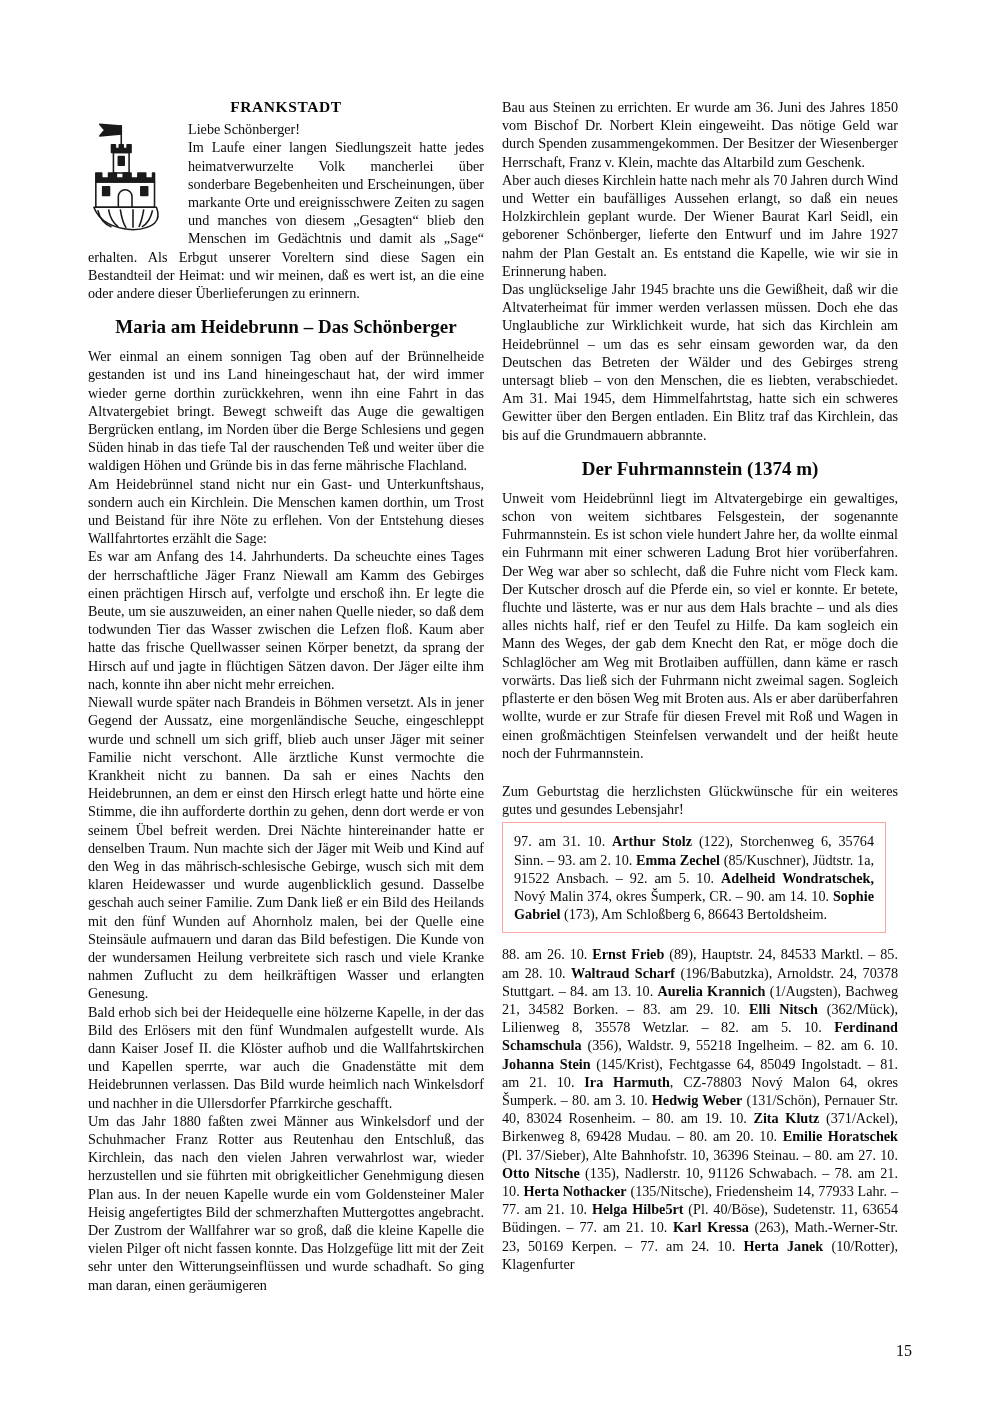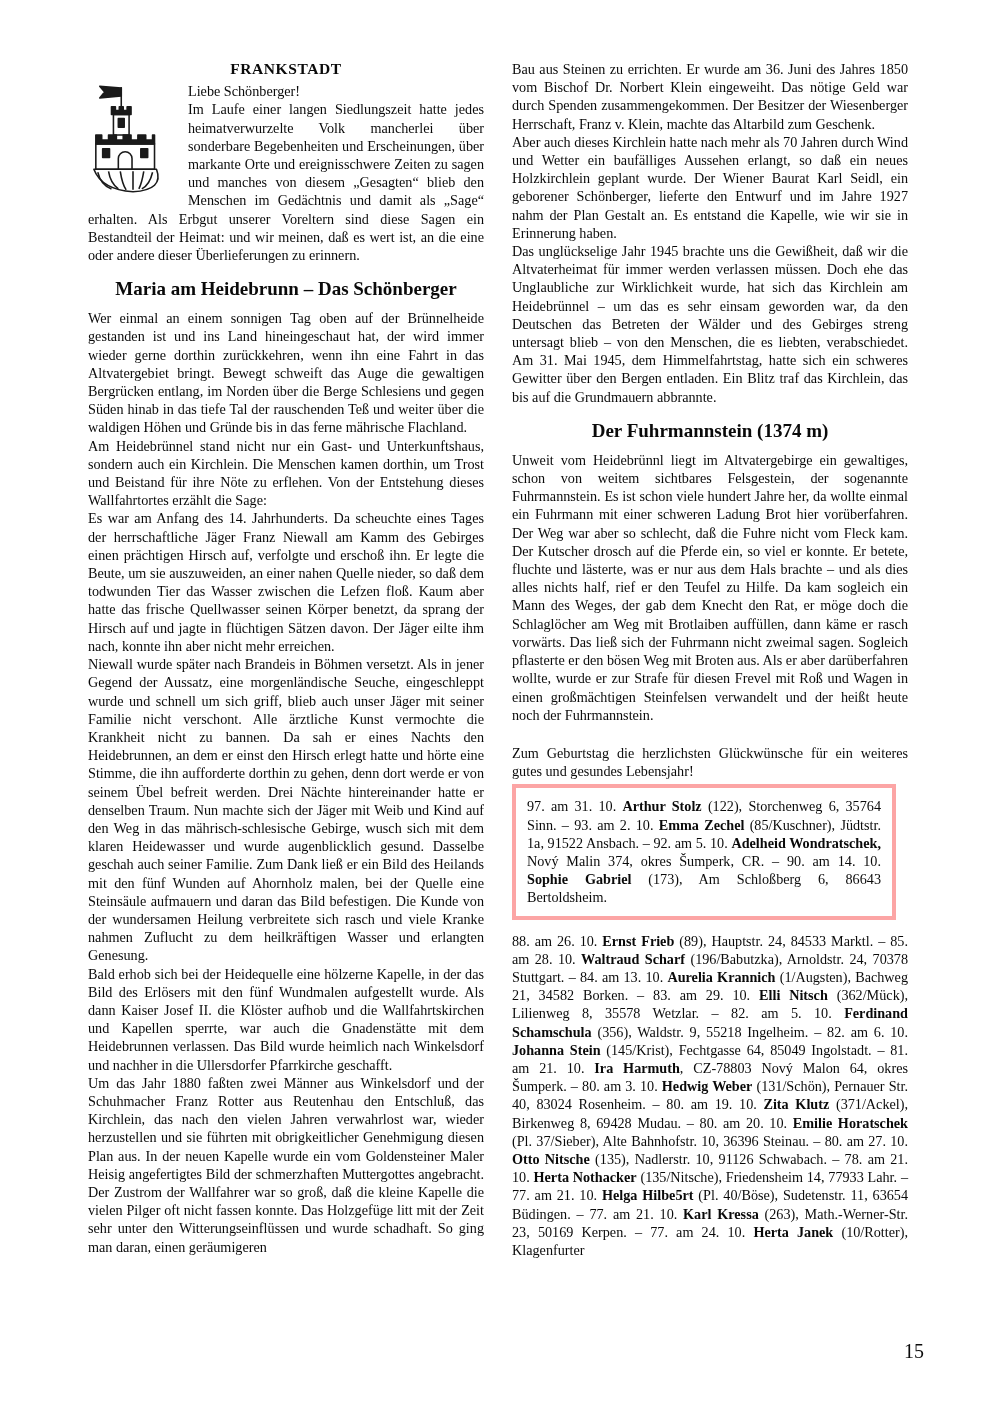--- a/index.html
+++ b/index.html
@@ -10,22 +10,22 @@
     margin: 0 auto;
     background: #ffffff;
     overflow: hidden;
     font-family: "Liberation Serif", "DejaVu Serif", serif;
     color: #0a0a0a;
     font-size: 14.2px;
     line-height: 18.2px;
   }
   .columns {
     display: flex;
-    gap: 28px;
-    padding: 60px 88px 0 88px;
+    gap: 18px;
+    padding: 98px 88px 0 88px;
   }
   .col { width: 396px; }
   .para {
     margin: 0;
     text-align: justify;
     hyphens: auto;
     -webkit-hyphens: auto;
   }
   h2.article-heading {
     clear: both;
@@ -44,29 +44,29 @@
   }
   .crest {
     float: left;
     margin: 2px 10px 2px 0;
   }
   .salutation { text-align: left; }
   .masthead-body { text-align: justify; hyphens: auto; -webkit-hyphens: auto; }
   .birthday-intro { margin-top: 20px; }
   .month-label { margin: 10px 0 8px 0; }
   .birthday-box {
-    border: 4px solid #fca5a5;
+    border: 1px solid #fca5a5;
     padding: 9px 11px;
     margin: 4px 12px 12px 0;
   }
   .page-number {
     position: absolute;
-    right: 76px;
+    right: 88px;
     top: 1342px;
-    font-size: 20px;
+    font-size: 16px;
   }
   b { font-weight: bold; }
 </style>
 </head>
 <body>
 
 <div class="page">
   <div class="columns">
 
     <section class="col">

